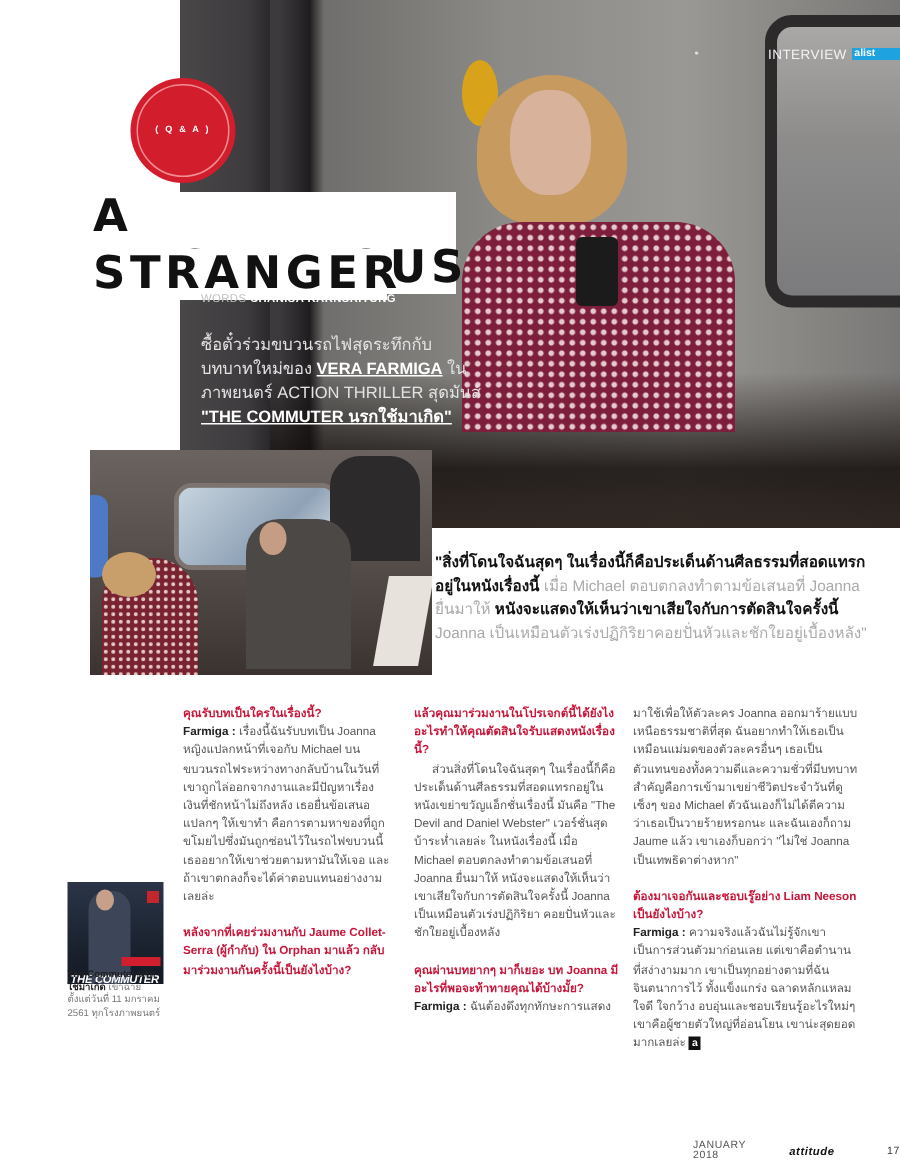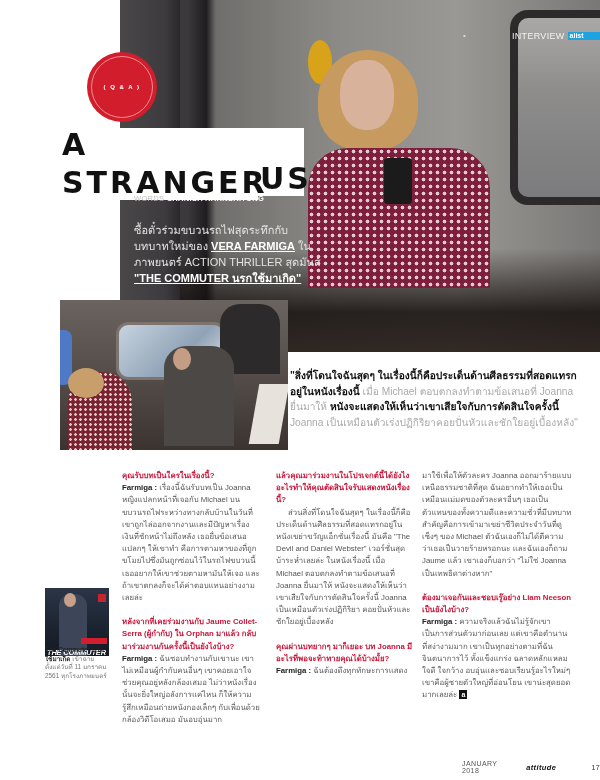--- a/index.html
+++ b/index.html
@@ -209,24 +209,20 @@
   <span>เข้าฉายตั้งแต่วันที่ 11 มกราคม 2561 ทุกโรงภาพยนตร์</span>
 </div>
 
 <div class="col col1">
   <div class="q">คุณรับบทเป็นใครในเรื่องนี้?</div>
   <div class="p">
     <b>Farmiga :</b>
     <span>เรื่องนี้ฉันรับบทเป็น Joanna หญิงแปลกหน้าที่เจอกับ Michael บนขบวนรถไฟระหว่างทางกลับบ้านในวันที่เขาถูกไล่ออกจากงานและมีปัญหาเรื่องเงินที่ชักหน้าไม่ถึงหลัง เธอยื่นข้อเสนอแปลกๆ ให้เขาทำ คือการตามหาของที่ถูกขโมยไปซึ่งมันถูกซ่อนไว้ในรถไฟขบวนนี้ เธออยากให้เขาช่วยตามหามันให้เจอ และถ้าเขาตกลงก็จะได้ค่าตอบแทนอย่างงามเลยล่ะ</span>
   </div>
   <div class="q">หลังจากที่เคยร่วมงานกับ Jaume Collet-Serra (ผู้กำกับ) ใน Orphan มาแล้ว กลับมาร่วมงานกันครั้งนี้เป็นยังไงบ้าง?</div>
-  <div class="p">
-    <b>Farmiga :</b>
-    <span>ฉันชอบทำงานกับเขานะ เขาไม่เหมือนผู้กำกับคนอื่นๆ เขาคอยเอาใจช่วยคุณอยู่หลังกล้องเสมอ ไม่ว่าหนังเรื่องนั้นจะยิ่งใหญ่อลังการแค่ไหน ก็ให้ความรู้สึกเหมือนถ่ายหนังกองเล็กๆ กับเพื่อนด้วยกล้องวิดีโอเสมอ มันอบอุ่นมาก</span>
-  </div>
 </div>
 
 <div class="col col2">
   <div class="q">แล้วคุณมาร่วมงานในโปรเจกต์นี้ได้ยังไง อะไรทำให้คุณตัดสินใจรับแสดงหนังเรื่องนี้?</div>
   <div class="p indent">ส่วนสิ่งที่โดนใจฉันสุดๆ ในเรื่องนี้ก็คือประเด็นด้านศีลธรรมที่สอดแทรกอยู่ในหนังเขย่าขวัญแอ็กชั่นเรื่องนี้ มันคือ "The Devil and Daniel Webster" เวอร์ชั่นสุดบ้าระห่ำเลยล่ะ ในหนังเรื่องนี้ เมื่อ Michael ตอบตกลงทำตามข้อเสนอที่ Joanna ยื่นมาให้ หนังจะแสดงให้เห็นว่าเขาเสียใจกับการตัดสินใจครั้งนี้ Joanna เป็นเหมือนตัวเร่งปฏิกิริยา คอยปั่นหัวและชักใยอยู่เบื้องหลัง</div>
   <div class="q">คุณผ่านบทยากๆ มาก็เยอะ บท Joanna มีอะไรที่พอจะท้าทายคุณได้บ้างมั้ย?</div>
   <div class="p">
     <b>Farmiga :</b>
     <span>ฉันต้องดึงทุกทักษะการแสดง</span>
   </div>

